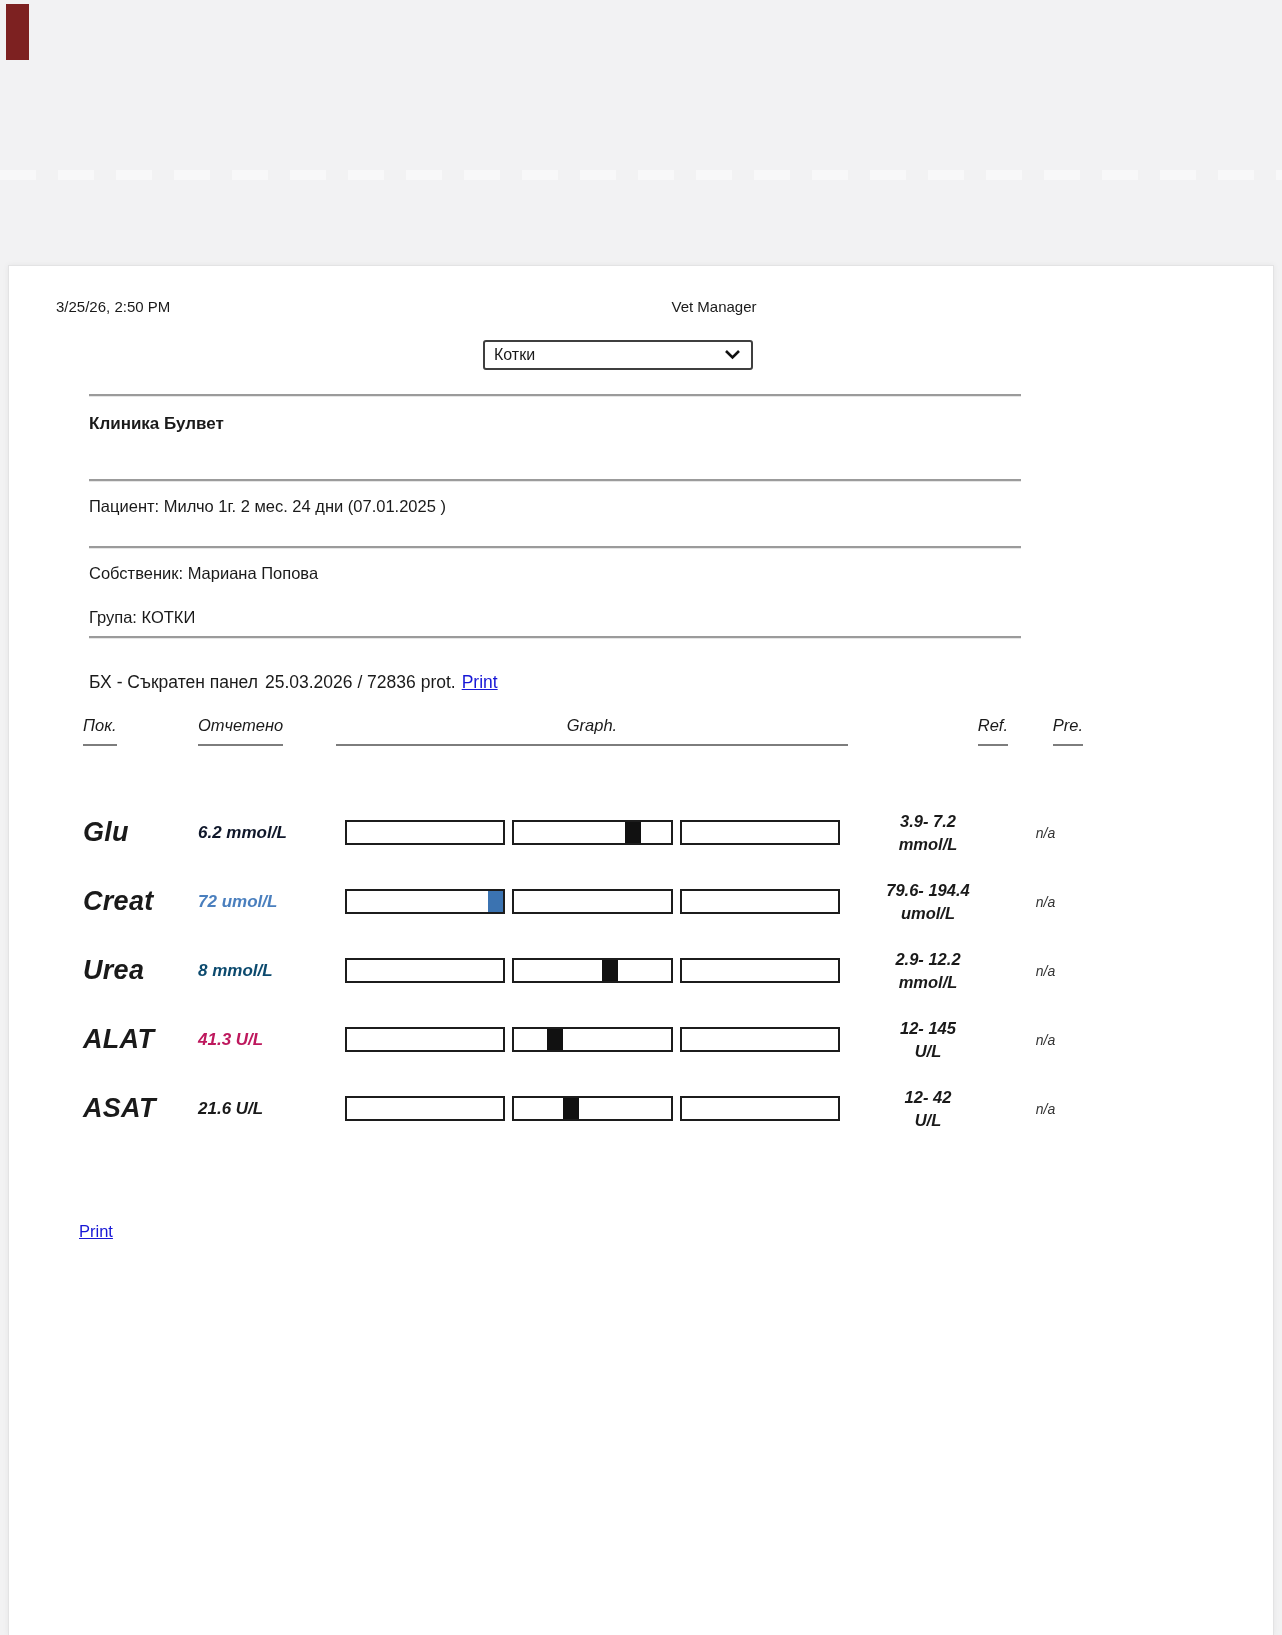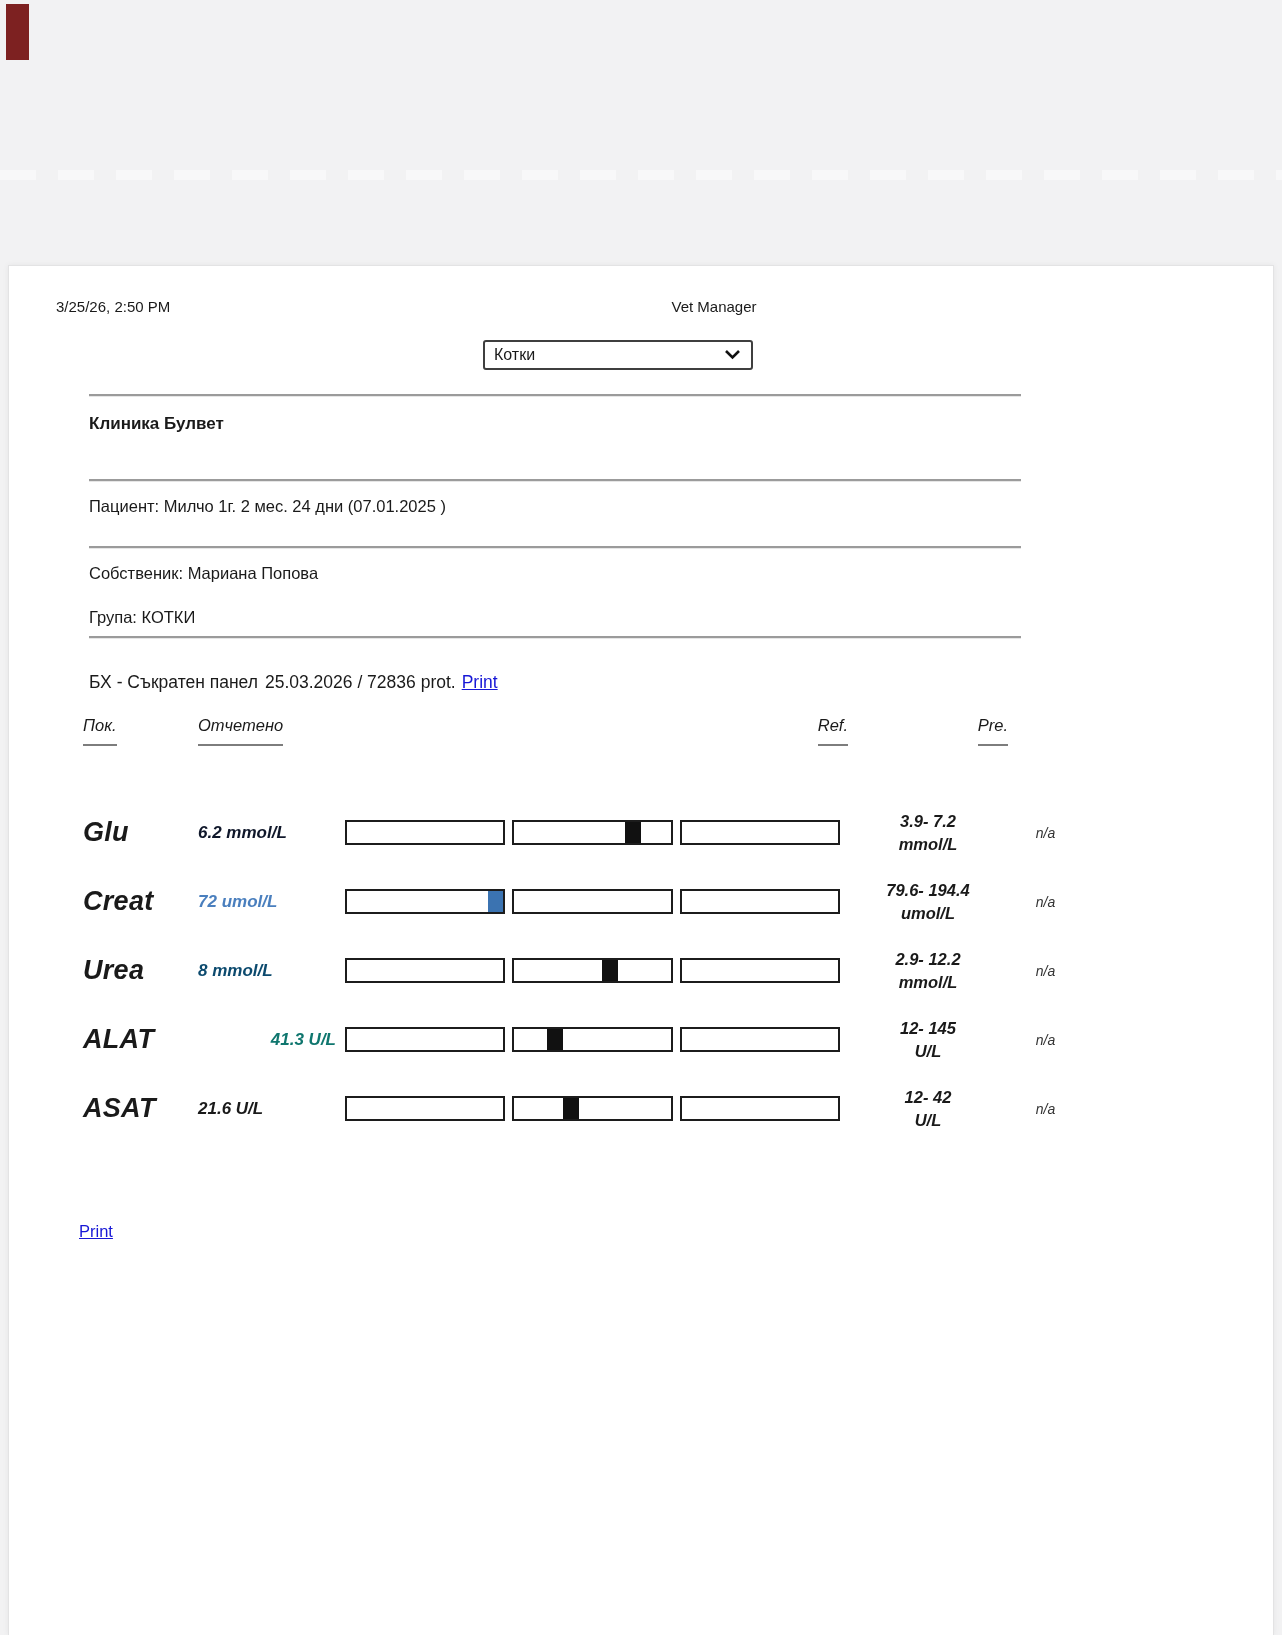--- a/index.html
+++ b/index.html
@@ -101,20 +101,24 @@
   <div class="hr" style="top:370px"></div>
 
   <div class="panel-title">
     <span class="b">БХ - Съкратен панел</span><span class="rest">25.03.2026 / 72836 prot.</span><a class="link">Print</a>
   </div>
 
   <div class="results">
     <div class="grid-row">
       <div class="hdr-cell"><span class="hdr-ul">Пок.</span></div>
       <div class="hdr-cell"><span class="hdr-ul">Отчетено</span></div>
+      <div class="hdr-cell hdr-graph">
+        <span class="gtxt">Graph.</span>
+        <span class="gline"></span>
+      </div>
       <div class="hdr-cell hdr-center"><span class="hdr-ul">Ref.</span></div>
       <div class="hdr-cell hdr-center"><span class="hdr-ul">Pre.</span></div>
     </div>
     <div class="rows" id="rows">
   <div class="row">
     <div class="row-label">Glu</div>
     <div class="row-value" style="color: #0f172a;">6.2 mmol/L</div>
     <div class="bars">
       <div class="seg"></div>
       <div class="seg">
@@ -158,21 +162,21 @@
     </div>
     <div class="ref-cell">
       <div>2.9- 12.2</div>
       <div>mmol/L</div>
     </div>
     <div class="pre-cell">n/a</div>
   </div>
 
   <div class="row">
     <div class="row-label">ALAT</div>
-    <div class="row-value" style="color: #0f766e; text-align: right;">41.3 U/L</div>
+    <div class="row-value" style="color: #be185d;">41.3 U/L</div>
     <div class="bars">
       <div class="seg"></div>
       <div class="seg">
               <div class="marker" style="left: calc(21%); background: rgb(17, 17, 17);"></div>
             </div>
       <div class="seg"></div>
     </div>
     <div class="ref-cell">
       <div>12- 145</div>
       <div>U/L</div>

